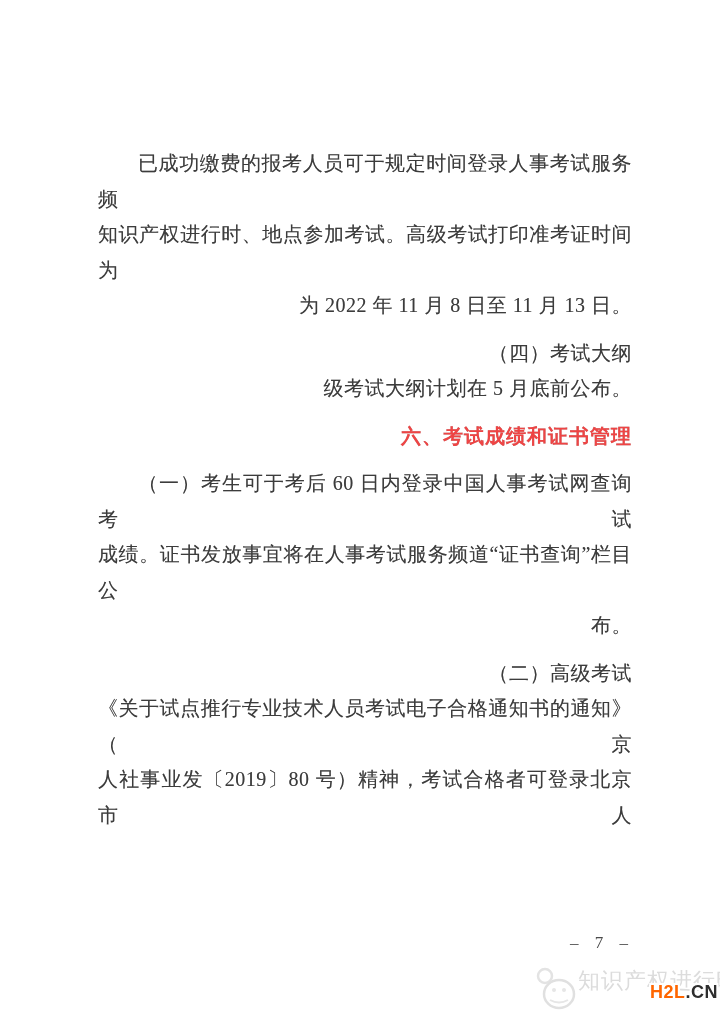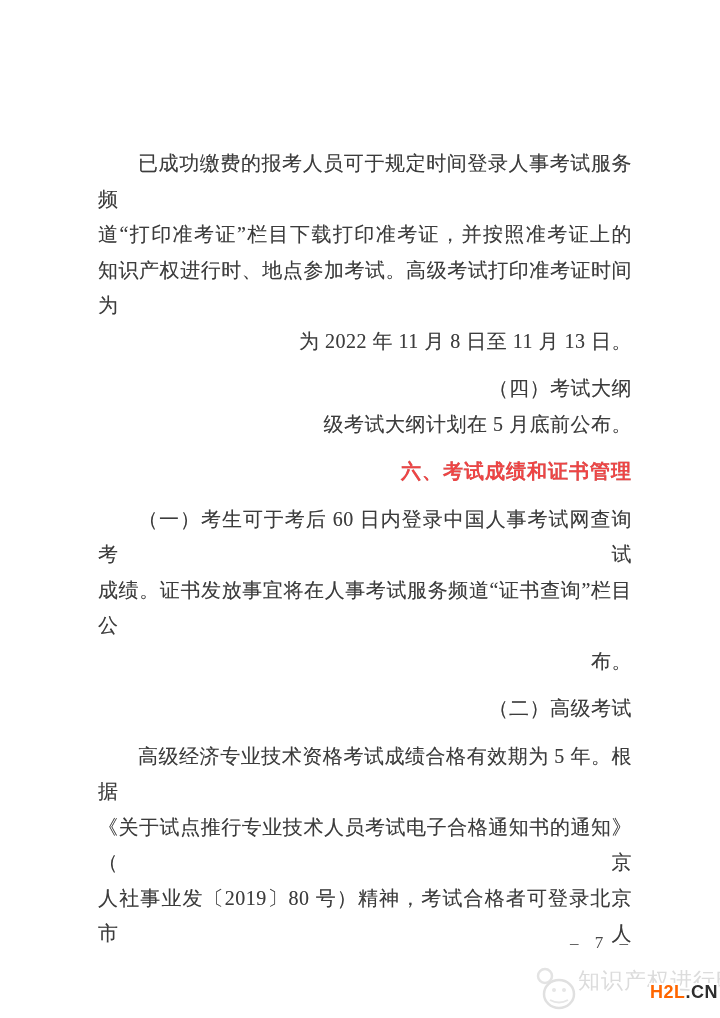--- a/index.html
+++ b/index.html
@@ -74,31 +74,29 @@
   .wm-site .main { color: #ff6600; }
   .wm-site .tld  { color: #2e2e2e; }
 </style>
 </head>
 <body>
 
 <div class="page">
 
   <div class="textblock">
     <span class="line indent full">已成功缴费的报考人员可于规定时间登录人事考试服务频</span>
-    <span class="line full">道“打印准考证”栏目下载打印准考证，并按照准考证上的</span>
     <span class="line full">知识产权进行时、地点参加考试。高级考试打印准考证时间为</span>
     <span class="line">为 2022 年 11 月 8 日至 11 月 13 日。</span>
     <span class="line indent">（四）考试大纲</span>
     <span class="line">级考试大纲计划在 5 月底前公布。</span>
     <span class="line indent heading">六、考试成绩和证书管理</span>
     <span class="line indent full">（一）考生可于考后 60 日内登录中国人事考试网查询考试</span>
     <span class="line full">成绩。证书发放事宜将在人事考试服务频道“证书查询”栏目公</span>
     <span class="line">布。</span>
     <span class="line indent">（二）高级考试</span>
-    <span class="line indent full">高级经济专业技术资格考试成绩合格有效期为 5 年。根据</span>
     <span class="line full">《关于试点推行专业技术人员考试电子合格通知书的通知》（京</span>
     <span class="line full">人社事业发〔2019〕80 号）精神，考试合格者可登录北京市人</span>
 
   </div>
 
   <div class="page-number">– 7 –</div>
 
   <div class="watermark">
     <span class="mascot">
       <svg width="40" height="50" viewBox="0 0 40 50">

